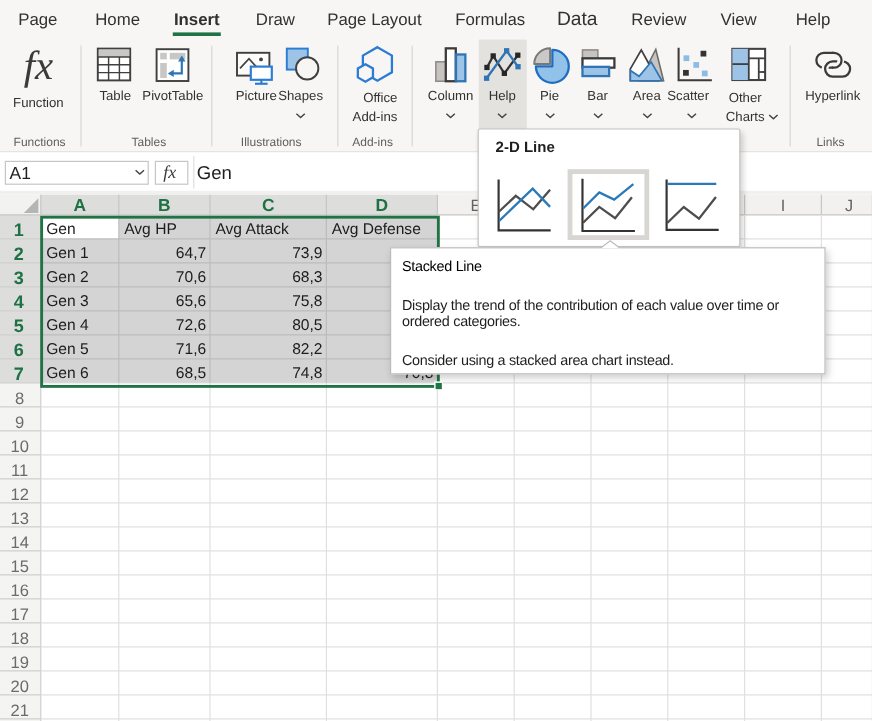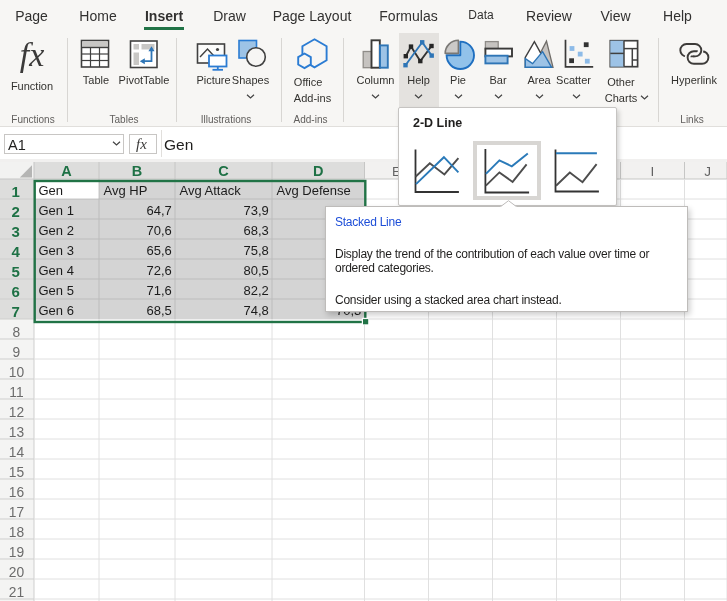--- a/index.html
+++ b/index.html
@@ -5,21 +5,21 @@
   body { width:727px; height:601px; position:relative; overflow:hidden;
          font-family:'Liberation Sans', sans-serif; background:#f7f6f4; }
 </style></head>
 <body>
 <div style="position:absolute;left:31.5px;top:8px;transform:translateX(-50%);font-size:14px;font-weight:normal;color:#323130;white-space:nowrap">Page</div>
 <div style="position:absolute;left:98px;top:8px;transform:translateX(-50%);font-size:14px;font-weight:normal;color:#323130;white-space:nowrap">Home</div>
 <div style="position:absolute;left:164px;top:8px;transform:translateX(-50%);font-size:14px;font-weight:bold;color:#323130;white-space:nowrap">Insert</div>
 <div style="position:absolute;left:229.5px;top:8px;transform:translateX(-50%);font-size:14px;font-weight:normal;color:#323130;white-space:nowrap">Draw</div>
 <div style="position:absolute;left:312px;top:8px;transform:translateX(-50%);font-size:14px;font-weight:normal;color:#323130;white-space:nowrap">Page Layout</div>
 <div style="position:absolute;left:408.5px;top:8px;transform:translateX(-50%);font-size:14px;font-weight:normal;color:#323130;white-space:nowrap">Formulas</div>
-<div style="position:absolute;left:481px;top:8px;transform:translateX(-50%);font-size:12px;font-weight:normal;color:#323130;white-space:nowrap">Data</div>
+<div style="position:absolute;left:481px;top:8px;transform:translateX(-50%);font-size:16px;font-weight:normal;color:#323130;white-space:nowrap">Data</div>
 <div style="position:absolute;left:549px;top:8px;transform:translateX(-50%);font-size:14px;font-weight:normal;color:#323130;white-space:nowrap">Review</div>
 <div style="position:absolute;left:615.5px;top:8px;transform:translateX(-50%);font-size:14px;font-weight:normal;color:#323130;white-space:nowrap">View</div>
 <div style="position:absolute;left:677.5px;top:8px;transform:translateX(-50%);font-size:14px;font-weight:normal;color:#323130;white-space:nowrap">Help</div>
 <div style="position:absolute;left:144px;top:26.5px;width:40px;height:3px;background:#217346"></div>
 <div style="position:absolute;left:66.5px;top:38px;width:1px;height:84px;background:#d8d6d3"></div>
 <div style="position:absolute;left:176px;top:38px;width:1px;height:84px;background:#d8d6d3"></div>
 <div style="position:absolute;left:281px;top:38px;width:1px;height:84px;background:#d8d6d3"></div>
 <div style="position:absolute;left:342.5px;top:38px;width:1px;height:84px;background:#d8d6d3"></div>
 <div style="position:absolute;left:657.5px;top:38px;width:1px;height:84px;background:#d8d6d3"></div>
 <div style="position:absolute;left:399px;top:33px;width:39.5px;height:75px;background:#e4e2df"></div>
@@ -28,21 +28,21 @@
 <div style="position:absolute;left:144px;top:73.5px;transform:translateX(-50%);font-size:11px;color:#33322f;white-space:nowrap">PivotTable</div>
 <div style="position:absolute;left:213.5px;top:73.5px;transform:translateX(-50%);font-size:11px;color:#33322f;white-space:nowrap">Picture</div>
 <div style="position:absolute;left:250.5px;top:73.5px;transform:translateX(-50%);font-size:11px;color:#33322f;white-space:nowrap">Shapes</div>
 <div style="position:absolute;left:375.5px;top:73.5px;transform:translateX(-50%);font-size:11px;color:#33322f;white-space:nowrap">Column</div>
 <div style="position:absolute;left:418.5px;top:73.5px;transform:translateX(-50%);font-size:11px;color:#33322f;white-space:nowrap">Help</div>
 <div style="position:absolute;left:458px;top:73.5px;transform:translateX(-50%);font-size:11px;color:#33322f;white-space:nowrap">Pie</div>
 <div style="position:absolute;left:498px;top:73.5px;transform:translateX(-50%);font-size:11px;color:#33322f;white-space:nowrap">Bar</div>
 <div style="position:absolute;left:539px;top:73.5px;transform:translateX(-50%);font-size:11px;color:#33322f;white-space:nowrap">Area</div>
 <div style="position:absolute;left:573.5px;top:73.5px;transform:translateX(-50%);font-size:11px;color:#33322f;white-space:nowrap">Scatter</div>
 <div style="position:absolute;left:694px;top:73.5px;transform:translateX(-50%);font-size:11px;color:#33322f;white-space:nowrap">Hyperlink</div>
-<div style="position:absolute;left:312.5px;top:73.5px;transform:translateX(-50%);font-size:11px;color:#33322f;text-align:left;line-height:16.5px;white-space:nowrap">Office<br>Add-ins</div>
+<div style="position:absolute;left:312.5px;top:73.5px;transform:translateX(-50%);font-size:11px;color:#33322f;text-align:right;line-height:16.5px;white-space:nowrap">Office<br>Add-ins</div>
 <div style="position:absolute;left:621px;top:73.5px;transform:translateX(-50%);font-size:11px;color:#33322f;text-align:center;line-height:16.5px;white-space:nowrap">Other<br>Charts</div>
 <div style="position:absolute;left:33px;top:113.5px;transform:translateX(-50%);font-size:10px;color:#605e5c;white-space:nowrap">Functions</div>
 <div style="position:absolute;left:124px;top:113.5px;transform:translateX(-50%);font-size:10px;color:#605e5c;white-space:nowrap">Tables</div>
 <div style="position:absolute;left:226px;top:113.5px;transform:translateX(-50%);font-size:10px;color:#605e5c;white-space:nowrap">Illustrations</div>
 <div style="position:absolute;left:310.5px;top:113.5px;transform:translateX(-50%);font-size:10px;color:#605e5c;white-space:nowrap">Add-ins</div>
 <div style="position:absolute;left:692px;top:113.5px;transform:translateX(-50%);font-size:10px;color:#605e5c;white-space:nowrap">Links</div>
 <div style="position:absolute;left:246.0px;top:94px">
     <svg style="display:block" width="9" height="5" viewBox="0 0 9 5">
       <polyline points="1,0.8 4.5,4 8,0.8" fill="none" stroke="#444" stroke-width="1.2"></polyline>
     </svg>
@@ -323,15 +323,15 @@
     <polyline points="485.9,173.8 499.4,160.3 511.8,166.3 527.8,153.4" fill="none" stroke="#2a7ab9" stroke-width="1.9"></polyline>
     <polyline points="555.5,149.5 555.5,191.5 598.9,191.5" fill="none" stroke="#333" stroke-width="1.8"></polyline>
     <polyline points="556,185.8 569.8,172.5 582.5,182.2 596.6,164.2" fill="none" stroke="#4d4d4d" stroke-width="1.9"></polyline>
     <line x1="556" y1="153.2" x2="596.9" y2="153.2" stroke="#2a7ab9" stroke-width="1.9"></line>
   </svg>
 <div style="position:absolute;left:325px;top:205.5px;width:363px;height:106.5px;background:#ffffff;border:1px solid #bebcba;box-sizing:border-box;box-shadow:2px 3px 6px rgba(0,0,0,0.2)"></div>
 <svg style="position:absolute;left:500px;top:200px" width="17" height="7">
     <polygon points="0,7 8.5,0.6 17,7" fill="#ffffff"></polygon>
     <polyline points="0.5,6.7 8.5,0.7 16.5,6.7" fill="none" stroke="#bebcba" stroke-width="1"></polyline>
   </svg>
-<div style="position:absolute;left:335px;top:214.5px;font-size:12px;letter-spacing:-0.25px;color:#1d4ed8">Stacked Line</div>
+<div style="position:absolute;left:335px;top:214.5px;font-size:12px;letter-spacing:-0.25px;color:#000000">Stacked Line</div>
 <div style="position:absolute;left:335px;top:246.5px;font-size:12px;letter-spacing:-0.25px;line-height:14.7px;color:#201f1e;white-space:nowrap">Display the trend of the contribution of each value over time or<br>ordered categories.</div>
 <div style="position:absolute;left:335px;top:292.5px;font-size:12px;letter-spacing:-0.25px;color:#201f1e">Consider using a stacked area chart instead.</div>
 
 </body></html>

